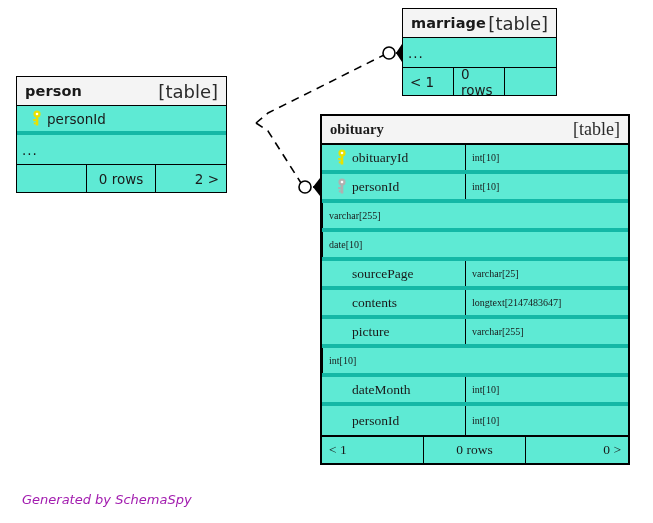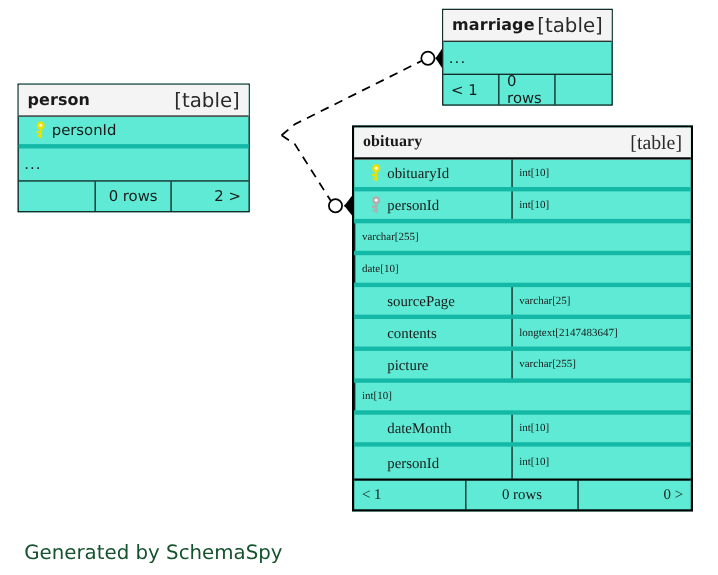--- a/index.html
+++ b/index.html
@@ -151,23 +151,24 @@
   
   #person .foot-cell   { width: 33.34%; }
   #marriage .foot-cell { width: 33.34%; }
   #obituary .foot-cell { width: 33.34%; }
 
   
   .caption {
     position: absolute;
     left: 22px;
     top: 492px;
-    font-size: 18px;
-    color: #14532d;
-    white-space: nowrap;
+    font-size: 13px;
+    color: #a21caf;
+    white-space: nowrap;
+    font-style: italic;
   }
 </style>
 </head>
 <body>
 
 <div id="canvas">
 
   <svg class="edges" viewBox="0 0 653 523" width="653" height="523">
 
     <g>

